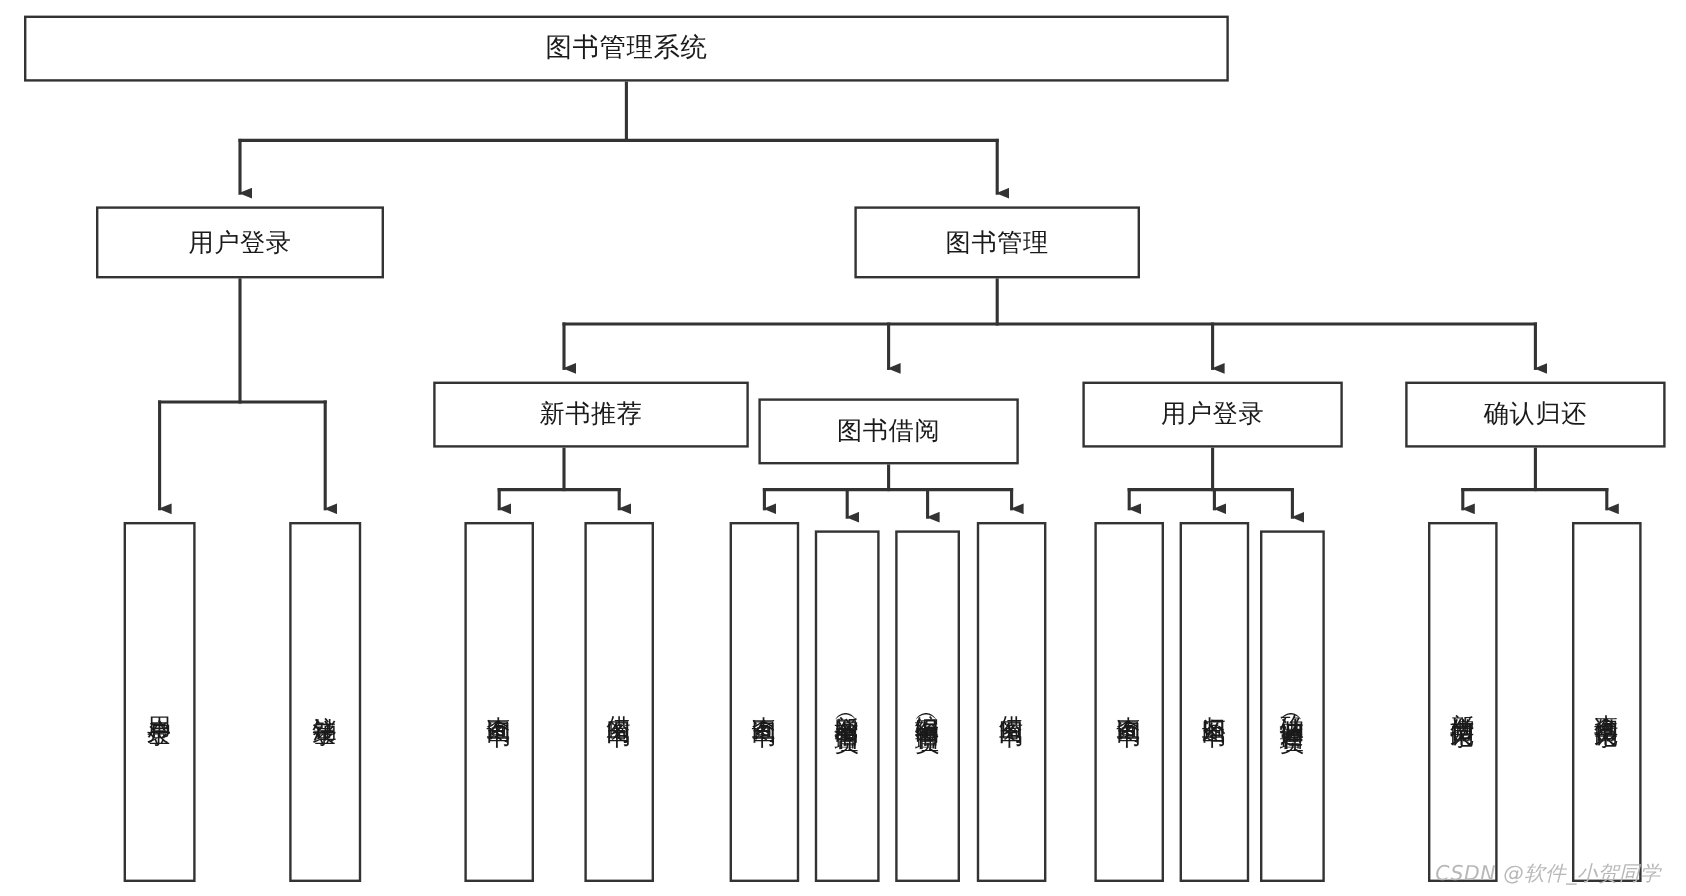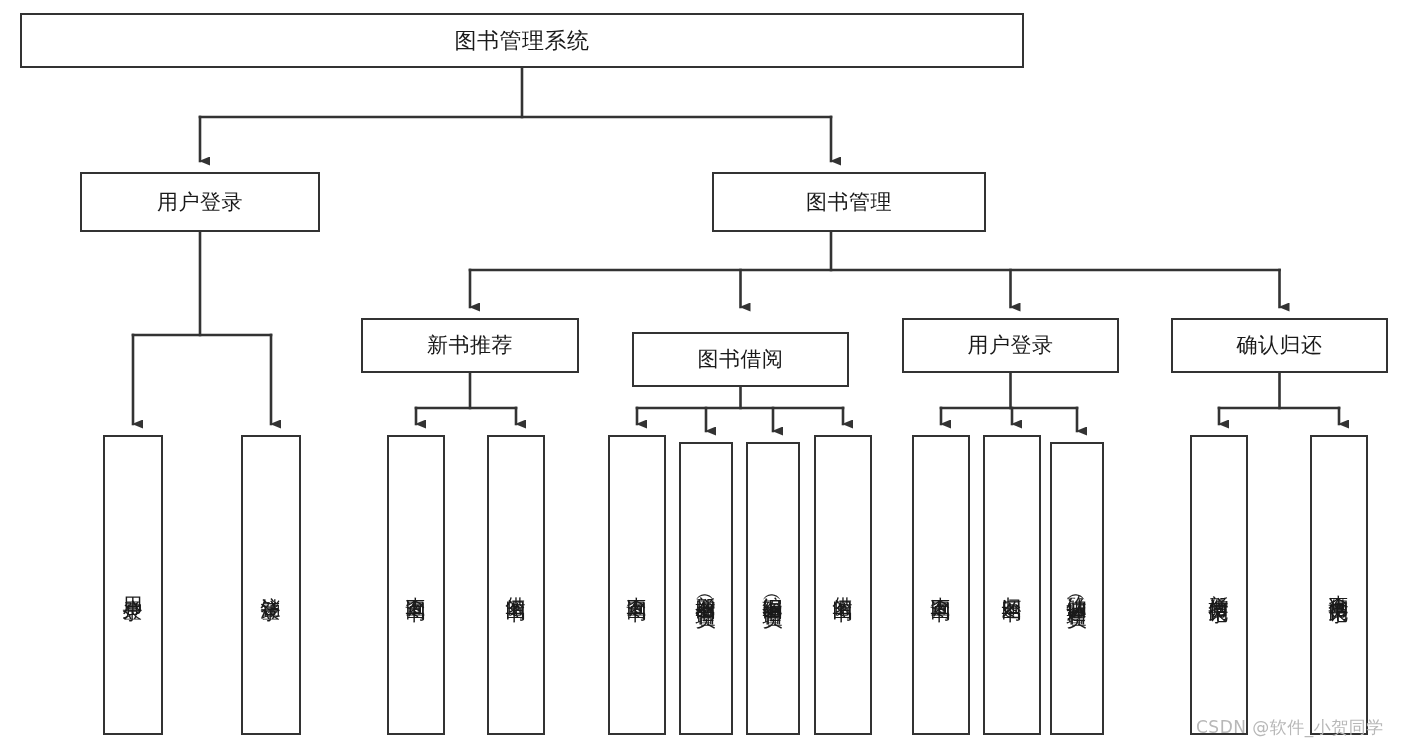--- a/index.html
+++ b/index.html
@@ -65,20 +65,21 @@
     letter-spacing: 2px;
     white-space: nowrap;
   }
   .watermark {
     position: absolute;
     font-size: 17px;
     color: #b8b8b8;
     white-space: nowrap;
     z-index: 3;
     letter-spacing: 0.5px;
+    font-style: italic;
   }
 </style>
 </head>
 <body>
 
 <div id="diagram-canvas">
 
   <svg id="connector-layer" viewBox="0 0 1405 747" width="1405" height="747" aria-hidden="true">
     <defs>
       <marker id="arrowhead" markerWidth="9" markerHeight="11" refX="4.5" refY="10" orient="auto" markerUnits="userSpaceOnUse">
@@ -123,24 +124,24 @@
   </svg>
 
   <div class="node root horiz" id="node-root" style="left: 20px; top: 13px; width: 1004px; height: 55px; border-color: rgb(51, 51, 51); background: rgb(255, 255, 255);">
     <span class="node-label">图书管理系统</span>
   </div>
 
   <div id="node-layer">
       <div class="node level1 horiz" id="node-user-login" style="border-color: rgb(51, 51, 51); background: rgb(255, 255, 255); left: 80px; top: 172px; width: 240px; height: 60px;">
         <span class="node-label">用户登录</span>
       </div>
-      <div class="node level1 horiz" id="node-book-management" style="border-color: rgb(51, 51, 51); background: rgb(255, 255, 255); left: 712px; top: 172px; width: 274px; height: 60px;">
+      <div class="node level1 horiz" id="node-book-management" style="border-color: rgb(51, 51, 51); background: rgb(255, 255, 255); left: 712px; top: 172px; width: 238px; height: 60px;">
         <span class="node-label">图书管理</span>
       </div>
-      <div class="node level2 horiz" id="node-new-book-recommend" style="border-color: rgb(51, 51, 51); background: rgb(255, 255, 255); left: 361px; top: 318px; width: 218px; height: 55px;">
+      <div class="node level2 horiz" id="node-new-book-recommend" style="border-color: rgb(51, 51, 51); background: rgb(255, 255, 255); left: 361px; top: 318px; width: 263px; height: 55px;">
         <span class="node-label">新书推荐</span>
       </div>
       <div class="node level2 horiz" id="node-book-borrow" style="border-color: rgb(51, 51, 51); background: rgb(255, 255, 255); left: 632px; top: 332px; width: 217px; height: 55px;">
         <span class="node-label">图书借阅</span>
       </div>
       <div class="node level2 horiz" id="node-current-borrow" style="border-color: rgb(51, 51, 51); background: rgb(255, 255, 255); left: 902px; top: 318px; width: 217px; height: 55px;">
         <span class="node-label">用户登录</span>
       </div>
       <div class="node level2 horiz" id="node-borrow-record" style="border-color: rgb(51, 51, 51); background: rgb(255, 255, 255); left: 1171px; top: 318px; width: 217px; height: 55px;">
         <span class="node-label">确认归还</span>

